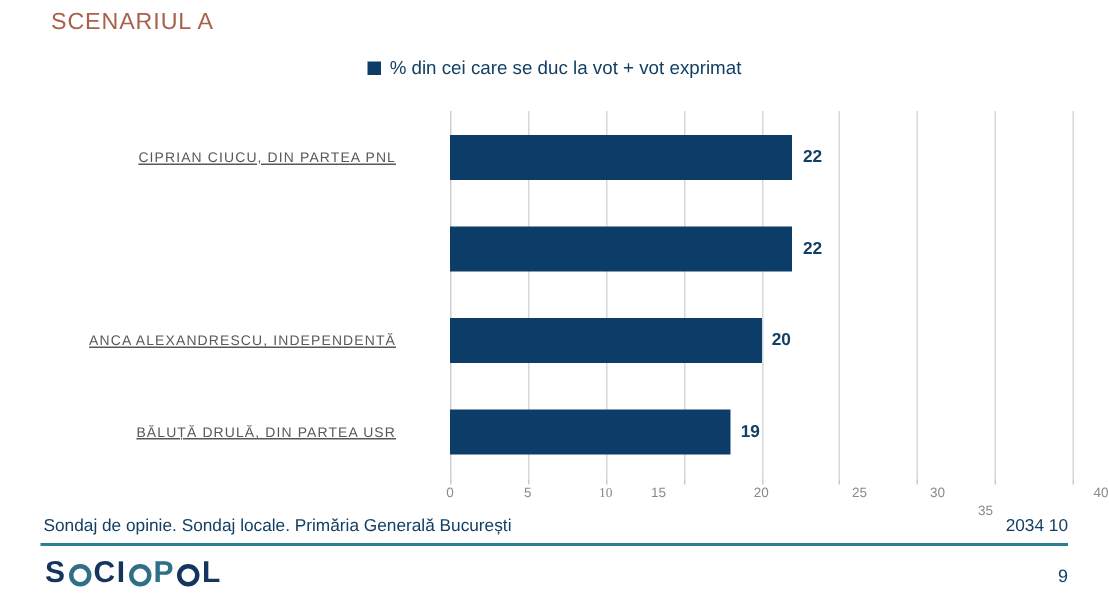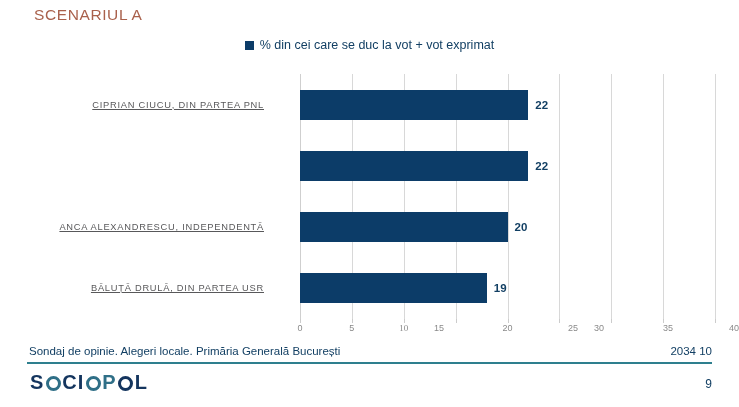--- a/index.html
+++ b/index.html
@@ -221,24 +221,24 @@
       <div class="tick-mark" style="left: 155.625px;"></div>
       <div class="tick-label" style="left: 139px;">15</div>
       <div class="gridline" style="left: 207.5px;"></div>
       <div class="tick-mark" style="left: 207.5px;"></div>
       <div class="tick-label" style="left: 207.5px;">20</div>
       <div class="gridline" style="left: 259.375px;"></div>
       <div class="tick-mark" style="left: 259.375px;"></div>
       <div class="tick-label" style="left: 273px;">25</div>
       <div class="gridline" style="left: 311.25px;"></div>
       <div class="tick-mark" style="left: 311.25px;"></div>
-      <div class="tick-label" style="left: 299px;">30</div>
+      <div class="tick-label" style="left: 325px;">30</div>
       <div class="gridline" style="left: 363.125px;"></div>
       <div class="tick-mark" style="left: 363.125px;"></div>
-      <div class="tick-label" style="left: 368px;">35</div>
+      <div class="tick-label" style="left: 357px; margin-top: 12px;">35</div>
       <div class="gridline" style="left: 415px;"></div>
       <div class="tick-mark" style="left: 415px;"></div>
       <div class="tick-label" style="left: 415px; margin-left: 19px;">40</div>
       <div class="bar-row" style="top: 15.625px; height: 30px;">
         <div class="bar" style="width: 228.25px; background: rgb(12, 60, 104);"></div>
         <div class="bar-value" style="left: 235.25px;">22</div>
         <div class="cat-label">CIPRIAN CIUCU, DIN PARTEA PNL</div>
       </div>
       <div class="bar-row" style="top: 76.875px; height: 30px;">
         <div class="bar" style="width: 228.25px; background: rgb(12, 60, 104);"></div>
@@ -251,21 +251,21 @@
       </div>
       <div class="bar-row" style="top: 199.375px; height: 30px;">
         <div class="bar" style="width: 186.75px; background: rgb(12, 60, 104);"></div>
         <div class="bar-value" style="left: 193.75px;">19</div>
         <div class="cat-label">BĂLUȚĂ DRULĂ, DIN PARTEA USR</div>
       </div>
     </div>
 </div>
 
 <div id="footer-text">
-  <span class="bold">Sondaj de opinie.</span><span> Alegeri locale. Primăria Generală București</span>
+  <span class="bold">Sondaj de opinie.</span><span> Sondaj locale. Primăria Generală București</span>
 </div>
 <div id="footer-date">2034 10</div>
 <div id="footer-line"></div>
 
 <div id="logo">
     <span class="logo-letter logo-dark">S</span>
     <span class="logo-ring"></span>
     <span class="logo-letter logo-dark">C</span>
     <span class="logo-letter logo-dark">I</span>
     <span class="logo-ring"></span>

